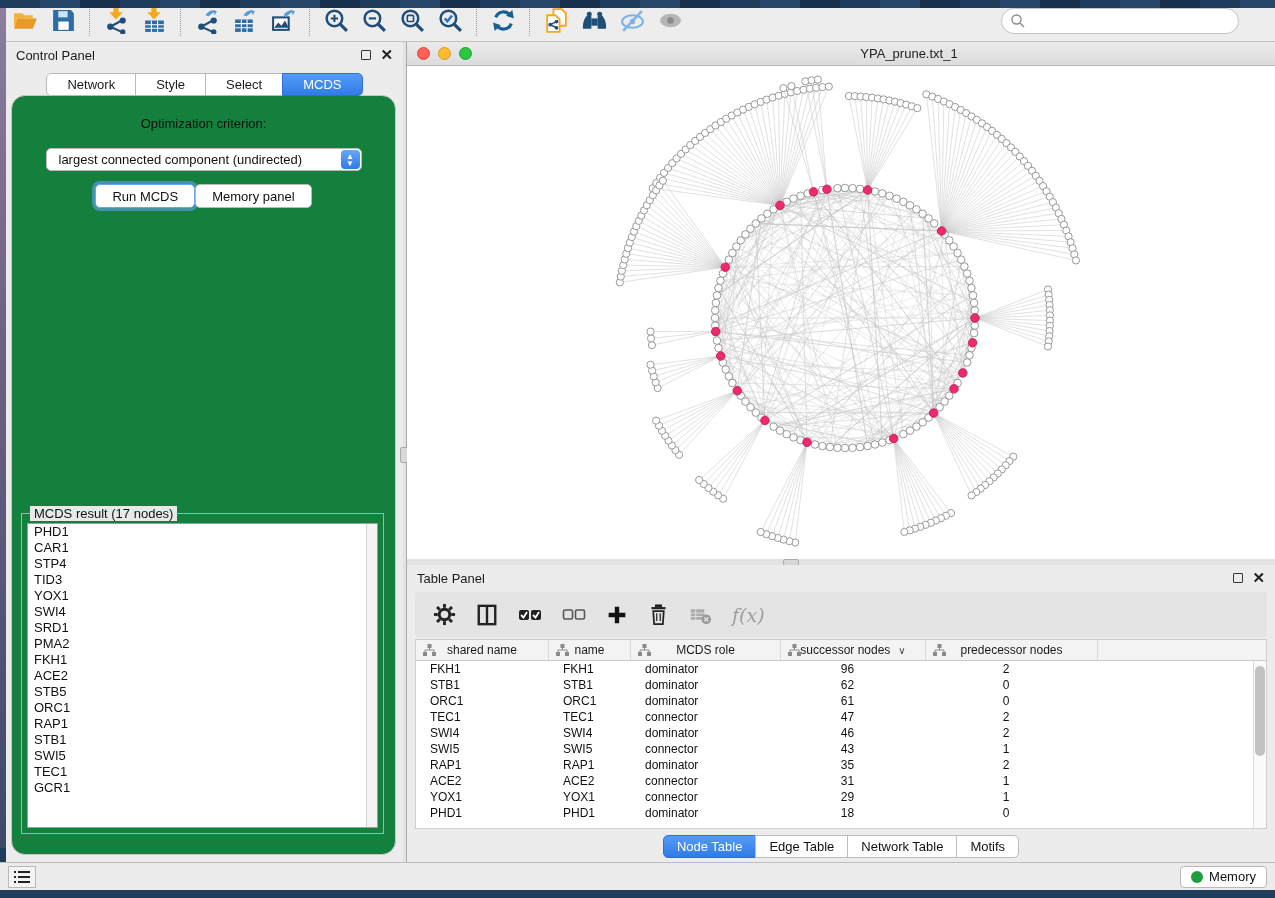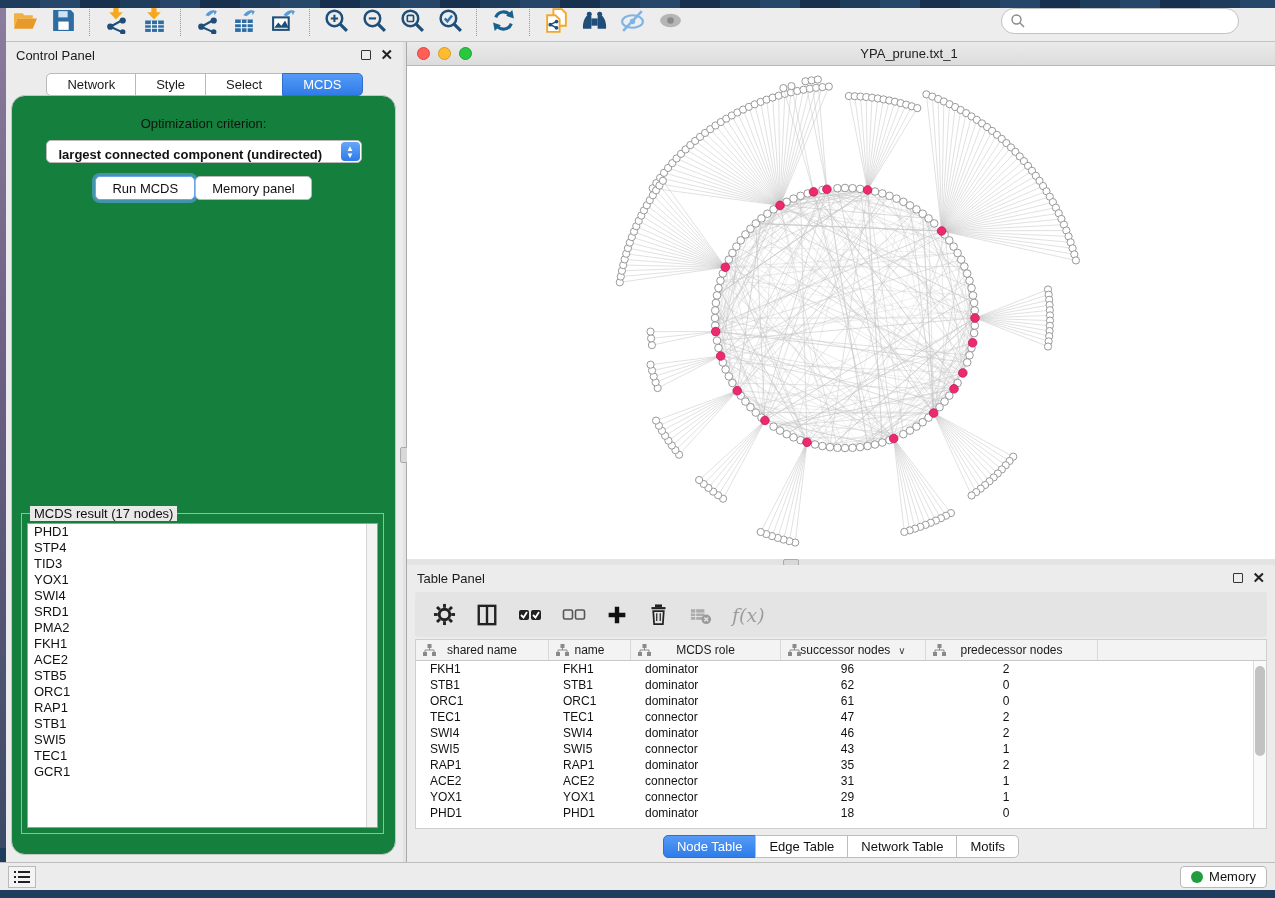--- a/index.html
+++ b/index.html
@@ -34,23 +34,23 @@
   .close-icon { font-size:15px; font-weight:bold; color:#222; line-height:10px; }
   .cp-tabs { position:absolute; left:0; top:31px; width:100%; display:flex; justify-content:center; z-index:3; }
   .seg-tab { height:23px; padding:0 20px; background:#fff; border:1px solid #b9b9b9;
     font-size:13px; color:#1a1a1a; display:flex; align-items:center; margin-left:-1px; }
   .seg-tab.first { border-radius:5px 0 0 5px; margin-left:0; }
   .seg-tab.last { border-radius:0 5px 5px 0; }
   .seg-tab.active { background:linear-gradient(#559bf7,#2f7ce8); color:#fff; border-color:#2f6fd0; }
   .cp-body { position:absolute; left:5px; right:7px; top:53px; bottom:7px;
     background:#15803d; border:1px solid #c6c6c6; border-radius:14px; }
   .opt-label { text-align:center; margin-top:20px; font-size:13px; color:#111; }
-  .select-box { position:relative; margin:9px auto 0; width:316px; height:23px; background:#fff;
+  .select-box { position:relative; margin:17px auto 0; width:316px; height:23px; background:#fff;
     border:1px solid #b9b9b9; border-radius:5px; font-size:13px; color:#111;
-    display:flex; align-items:flex-end; padding-left:12px;font-weight:bold; }
+    display:flex; align-items:center; padding-left:12px; }
   .select-stepper { position:absolute; right:1px; top:1px; width:19px; height:19px;
     background:linear-gradient(#67a7f8,#2e7be8); border-radius:4px; color:#fff;
     display:flex; flex-direction:column; align-items:center; justify-content:center;
     font-size:8px; line-height:7px; }
   .cp-buttons { display:flex; justify-content:center; margin-top:13px; }
   .mac-btn { height:24px; padding:0 16px; background:#fff; border:1px solid #b9b9b9;
     border-radius:5px; font-size:13px; color:#111; font-family:"Liberation Sans",sans-serif; }
   .mac-btn.focused { box-shadow:0 0 0 3px rgba(98,160,245,.6); border-color:#6ea4ee; }
   .result-fieldset { position:absolute; left:9px; right:11px; top:373px; bottom:20px;
     border:1px solid #adadad;margin-top:44px; }
@@ -295,20 +295,21 @@
     </div>
     <div class="cp-buttons">
       <button class="mac-btn focused">Run MCDS</button>
       <button class="mac-btn">Memory panel</button>
     </div>
     <div class="result-fieldset">
       <span class="result-legend">MCDS result (17 nodes)</span>
       <div class="result-list">
         <div>
             <div class="result-item">PHD1</div>
+            <div class="result-item">CAR1</div>
             <div class="result-item">STP4</div>
             <div class="result-item">TID3</div>
             <div class="result-item">YOX1</div>
             <div class="result-item">SWI4</div>
             <div class="result-item">SRD1</div>
             <div class="result-item">PMA2</div>
             <div class="result-item">FKH1</div>
             <div class="result-item">ACE2</div>
             <div class="result-item">STB5</div>
             <div class="result-item">ORC1</div>

